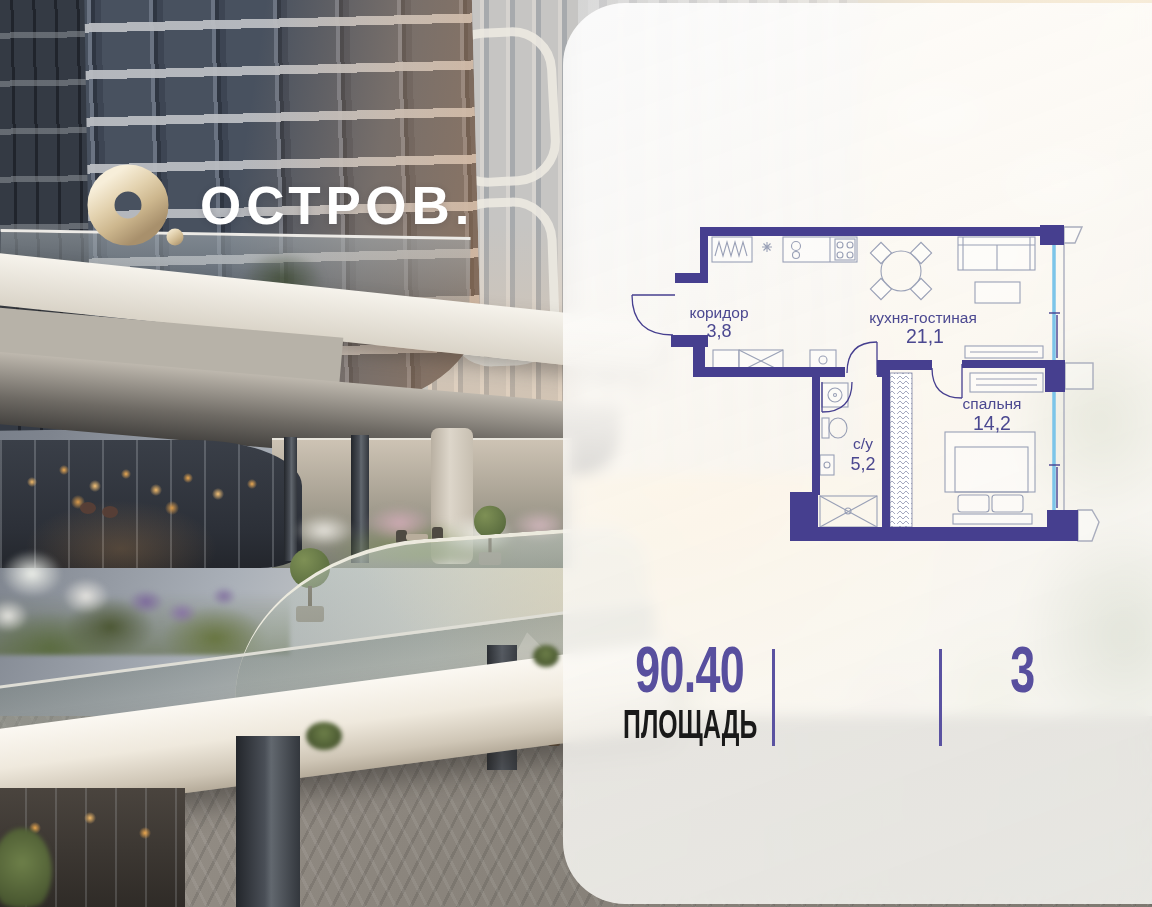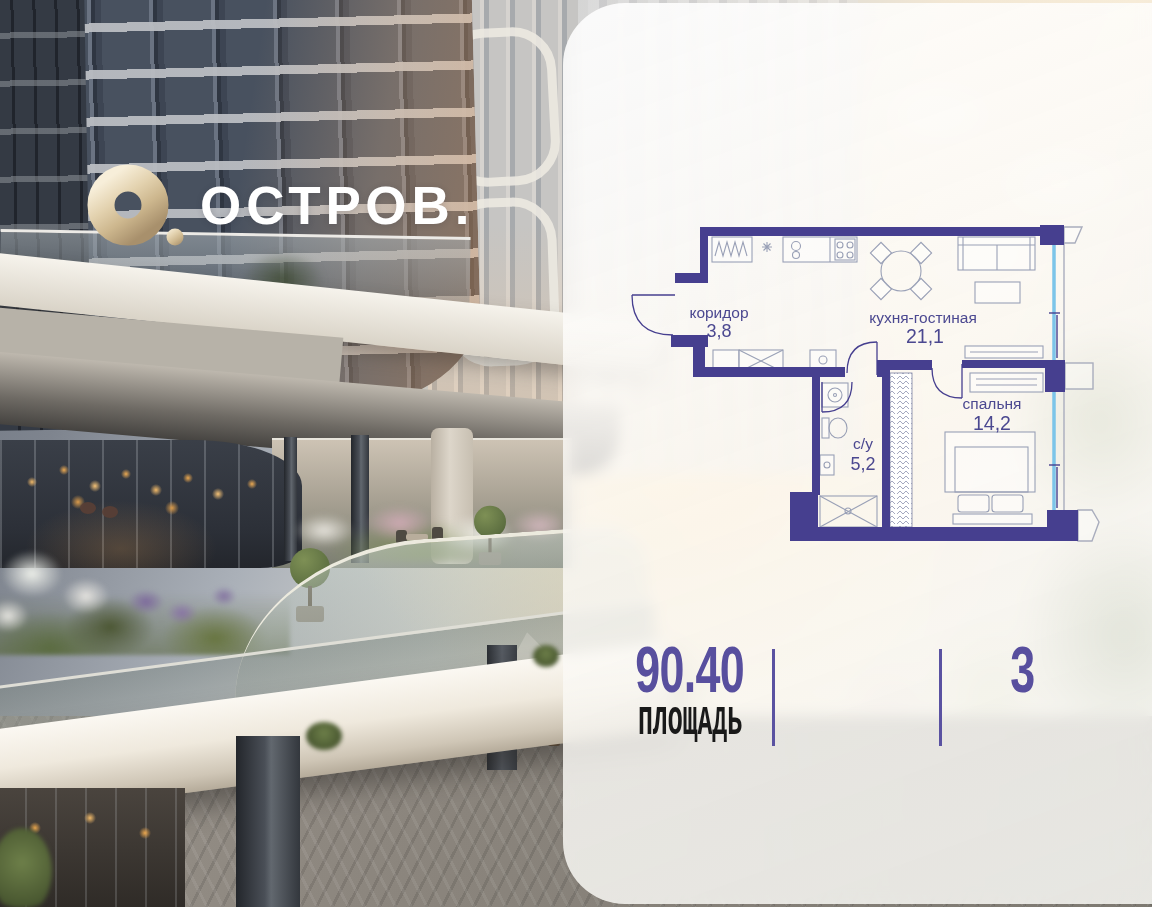--- a/index.html
+++ b/index.html
@@ -164,21 +164,21 @@
   .plan{left:630px;top:215px;width:470px;height:345px;}
   .plan text{font-family:"Liberation Sans",sans-serif;fill:#4b4890;}
 
   
   .stat-cell{width:220px;text-align:center;}
   .stat-value{position:static;display:inline-block;font-weight:700;font-size:64px;line-height:60px;
     letter-spacing:-1px;color:#584f9e;transform:scaleX(.70);transform-origin:50% 50%;}
   .stat-label{position:static;display:inline-block;font-weight:700;font-size:40px;line-height:38px;
     color:#191919;transform:scaleX(.62);transform-origin:50% 50%;}
   .v-num{top:640px;height:60px;}
-  .v-lab{top:705px;height:40px;font-family:Liberation Mono, monospace;}
+  .v-lab{top:705px;height:40px;}
   .sdiv{top:649px;width:3px;height:97px;background:#5a52a1;}
 </style>
 </head>
 <body>
 
 <div class="stage">
 
   <div class="clouds"></div>
   <div class="far-towers"></div>
   <div class="trees-right"></div>

